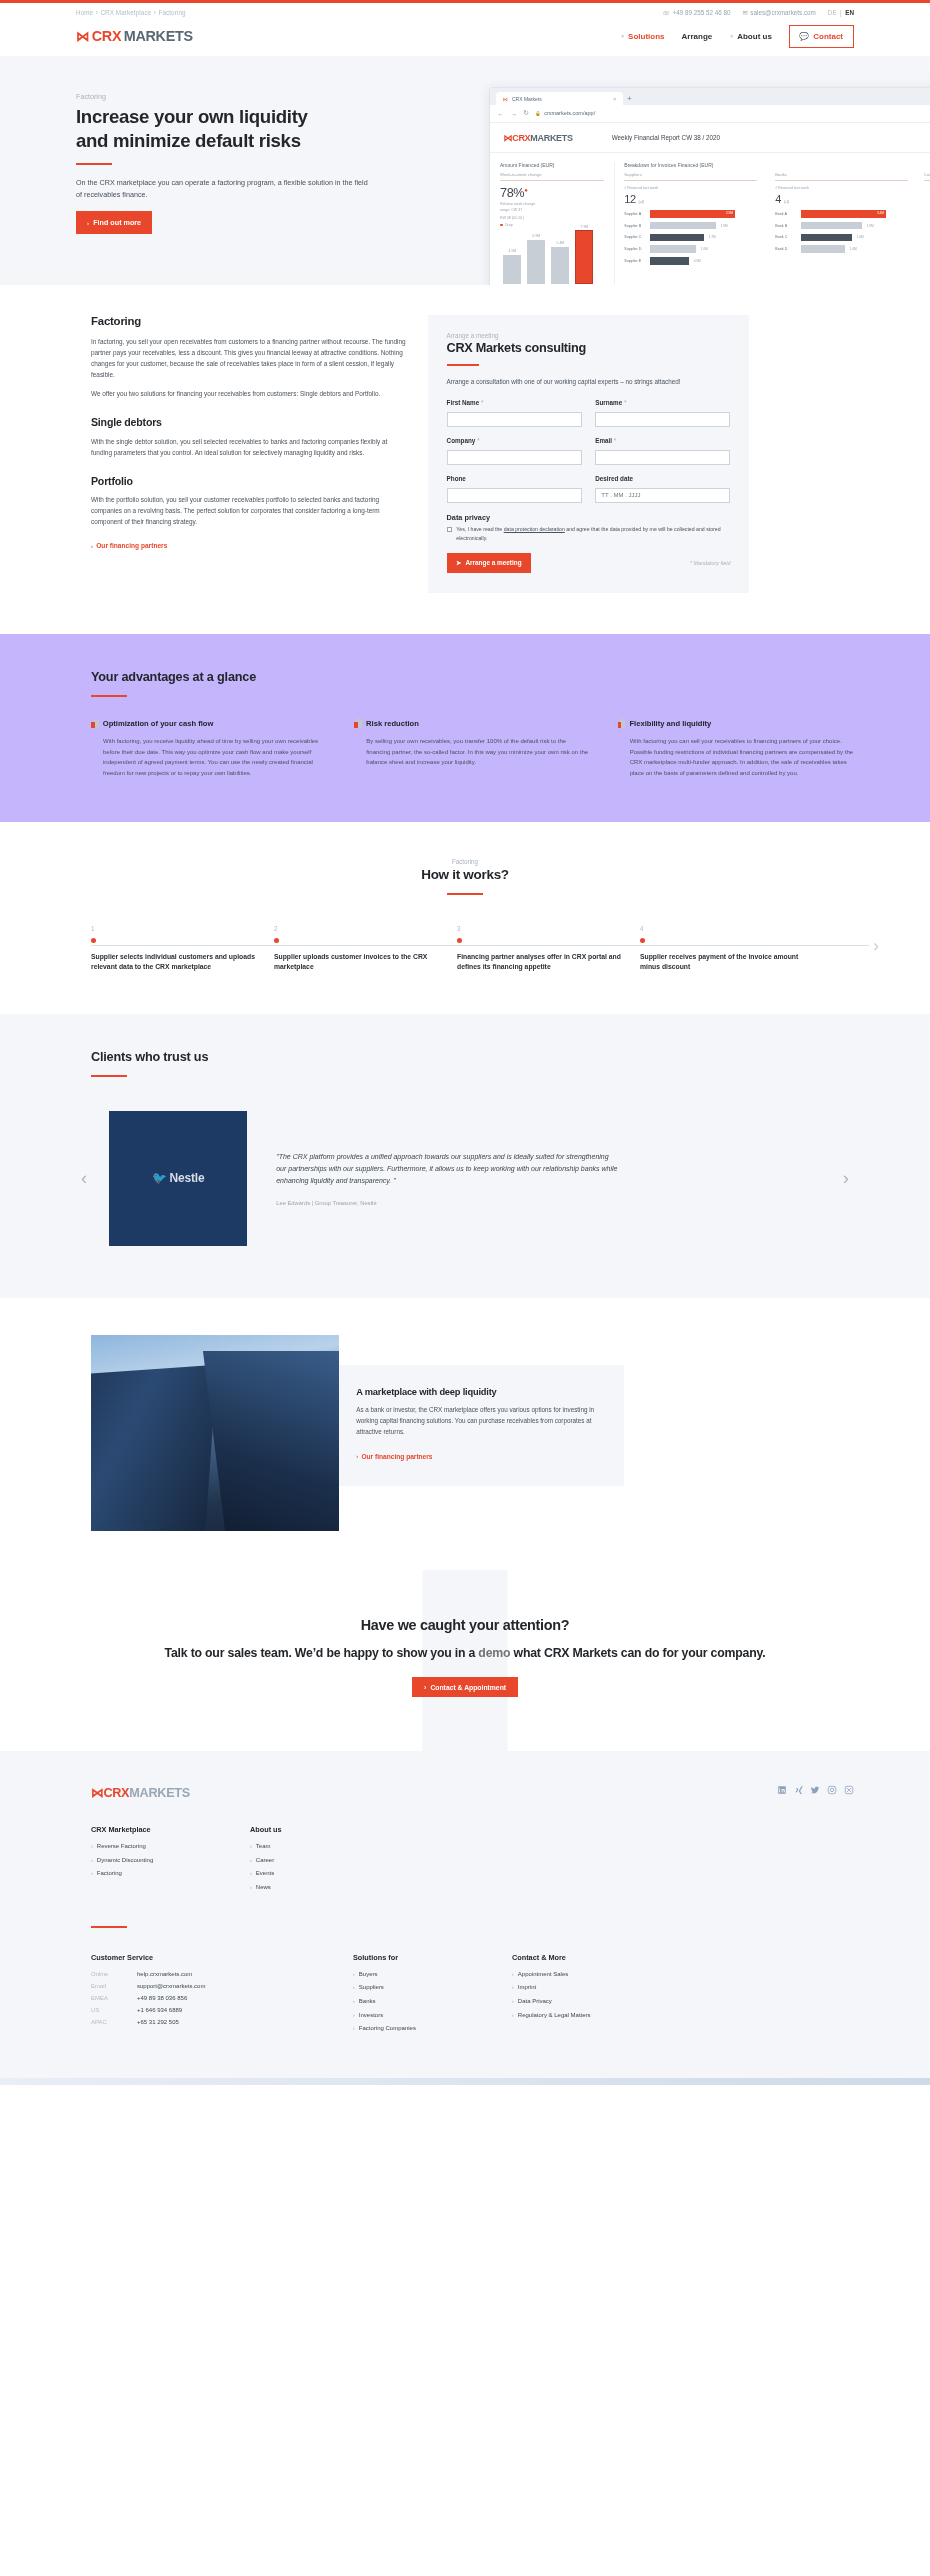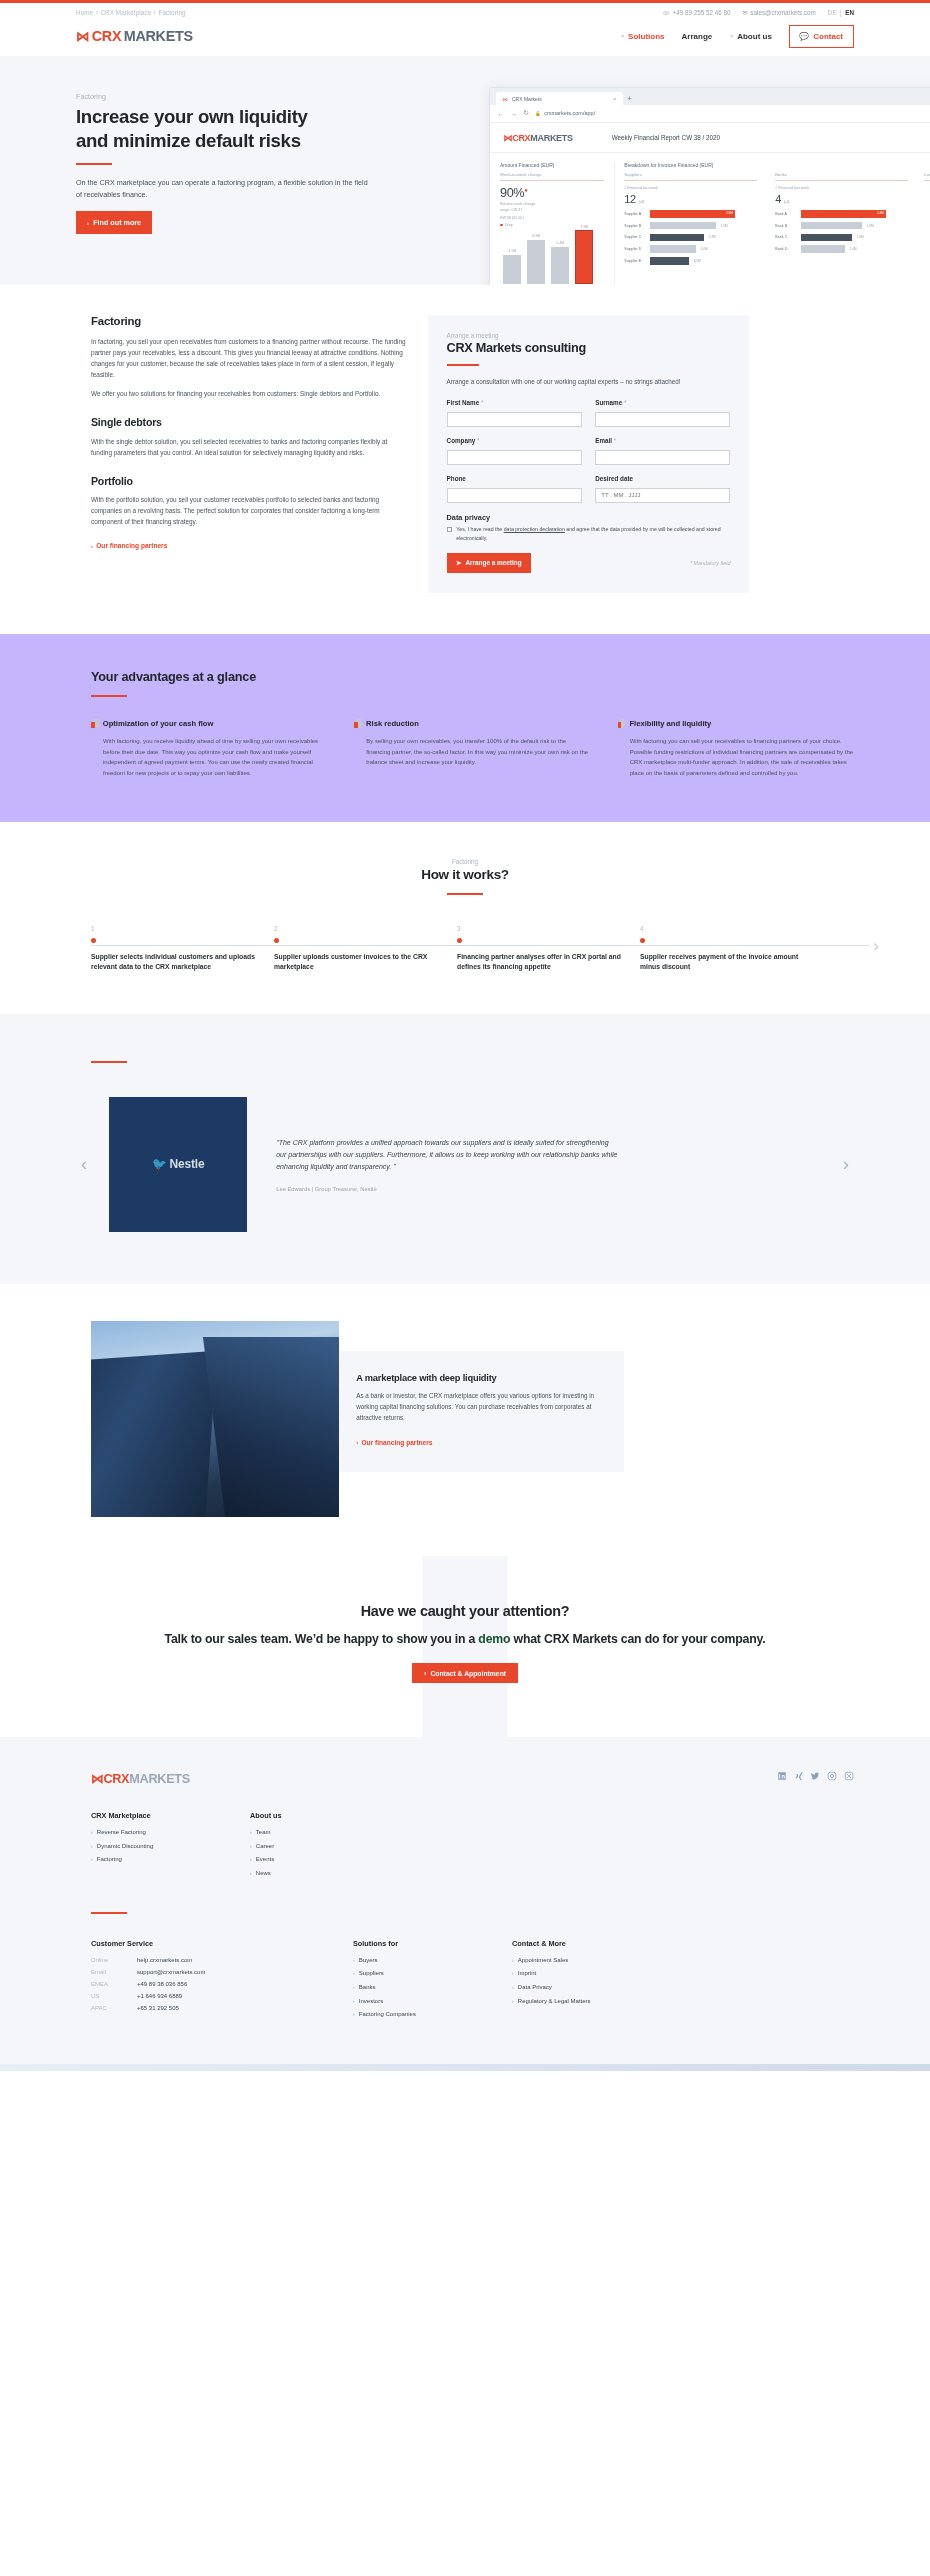--- a/index.html
+++ b/index.html
@@ -175,21 +175,21 @@
   .mk-card { background:#f4f6fa; padding:22px 24px 25px 24px; margin-top:30px; margin-left:-6.8px; width:292px; }
   .mk-title { font-size:9.3px; font-weight:700; color:#23272b; margin-bottom:8.5px; letter-spacing:-0.2px; }
   .mk-card p { font-size:6.3px; line-height:1.72; color:#4a535d; margin-bottom:8.5px; }
 
   
   .cta { background:#fff; padding:47px 0 54px 0; position:relative; }
   .cta-bg { position:absolute; left:50%; transform:translateX(-50%); top:0; width:85px; height:100%; background:#f4f6fa; }
   .cta-inner { position:relative; text-align:center; }
   .cta-h { font-size:14.4px; font-weight:700; color:#23272b; letter-spacing:-0.3px; }
   .cta-sub { font-size:12.3px; font-weight:700; color:#23272b; line-height:1.38; margin-top:12px; letter-spacing:-0.2px; }
-  .cta-sub .demo { color:#14532d; }
+  .cta-sub .demo { color:#737373; }
   .btn-cta { background:#e8472b; color:#fff; border:none; font-size:6.8px; font-weight:700; padding:6.8px 12px; margin-top:15px; display:inline-flex; align-items:center; gap:4.2px; cursor:pointer; }
 
   
   .footer { background:#f4f6fa; padding:34px 0 39px 0; }
   .f-top { display:flex; align-items:flex-start; justify-content:space-between; padding-left:15px; }
   .f-logo { font-size:12.7px; font-weight:800; letter-spacing:-0.3px; }
   .f-logo .mark { color:#e8472b; } .f-logo .c { color:#e8472b; } .f-logo .m { color:#9aa7b5; }
   .socials { display:flex; gap:6.8px; align-items:center; }
   .soc { width:10px; height:10px; color:#8ca0b8; }
   .f-cols { display:flex; margin-top:25px; padding-left:15px; }
@@ -296,21 +296,21 @@
         <div class="app-head">
           <div class="app-logo">
             <span style="color:#e8472b">⋈</span><span class="c">CRX</span><span class="m">MARKETS</span>
           </div>
           <div class="app-title">Weekly Financial Report CW 38 / 2020</div>
         </div>
         <div class="app-body">
           <div class="panel panel-l">
             <div class="panel-label">Amount Financed (EUR)</div>
             <div class="panel-sub">Week-to-week change</div>
-            <div class="bignum"><span>90%</span><sup>●</sup></div>
+            <div class="bignum"><span>78%</span><sup>●</sup></div>
             <div class="tiny"><span>Relative week change</span><br><span>range: CW 37</span></div>
             <div class="tiny">KW 38 (01.10.)</div>
             <div class="legend">
                 <span class="dot-r"></span>
                 <span>Drop</span>
               </div>
             <div class="colchart">
               <div class="col" style="height:29px">
                   <span class="lbl">4.5M</span>
                 </div>
@@ -535,20 +535,21 @@
           <div class="tl-text">Supplier receives payment of the invoice amount minus discount</div>
         </div>
       </div>
     </div>
   </div>
 </section>
 
 <section class="clients">
   <div class="section">
     <div style="padding-left:15px">
+      <h2 class="block" style="font-size:12.7px">Clients who trust us</h2>
       <div class="rule"></div>
     </div>
     <div class="client-row">
       <span class="arrow-l">‹</span>
       <div class="client-logo">
         <span class="nestle">
           <span class="nest-mark">🐦</span>
           <span class="nest-name">Nestle</span>
         </span>
       </div>

